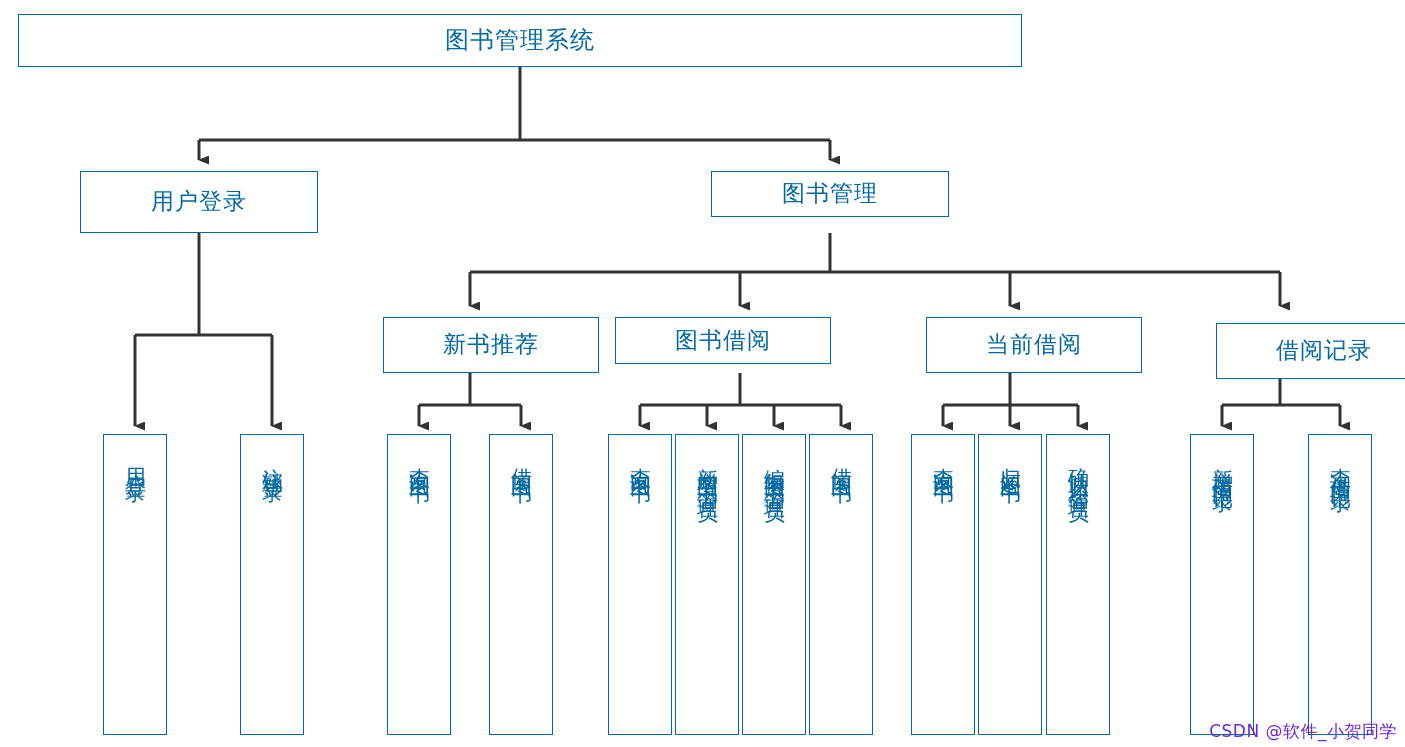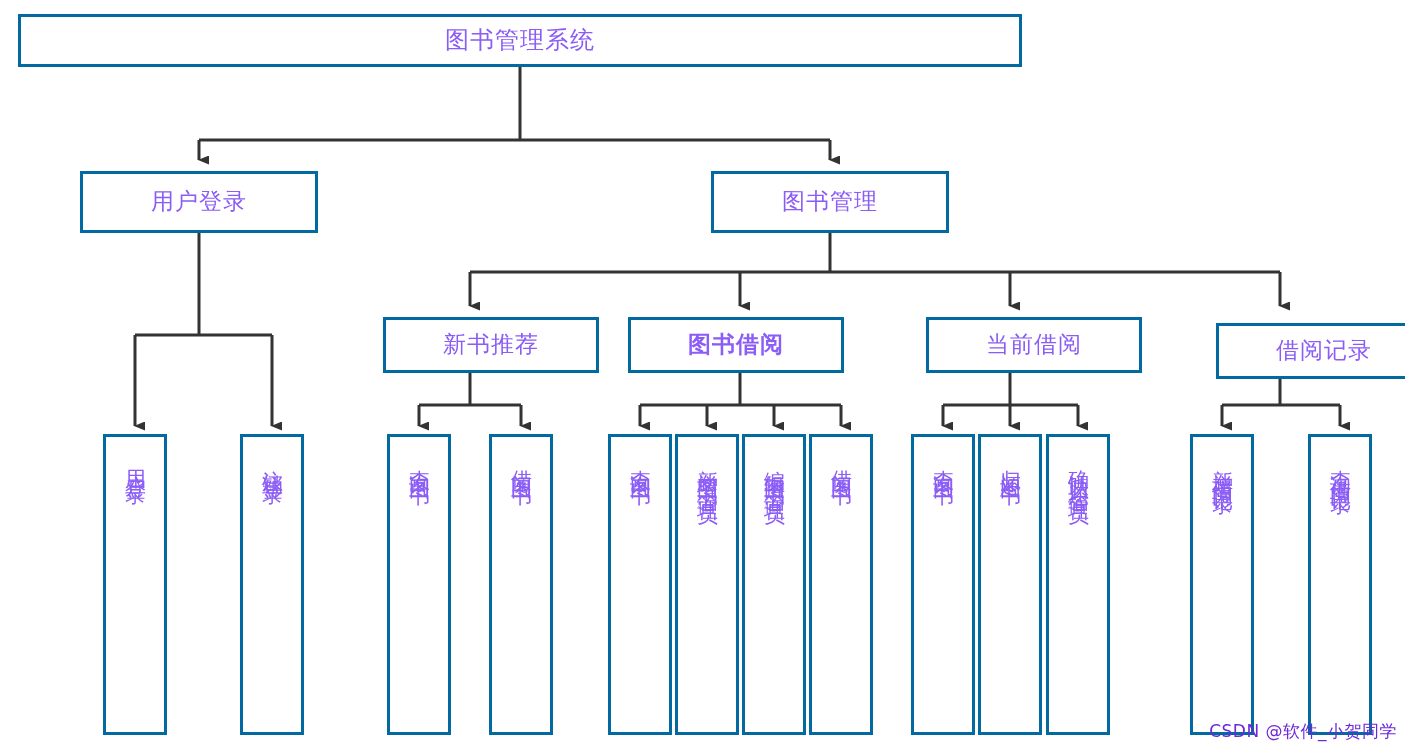--- a/index.html
+++ b/index.html
@@ -13,25 +13,25 @@
   #canvas{position:relative;width:1405px;height:747px;}
 
   
   #wires{position:absolute;left:0;top:0;width:1405px;height:747px;}
 
   
   .node{
     position:absolute;
     box-sizing:border-box;
     background:#ffffff;
-    border:3px solid #0369a1;
+    border:1px solid #0369a1;
     display:flex;
     align-items:center;
     justify-content:center;
-    color:#8b5cf6;
+    color:#0369a1;
   }
   .node.horiz{
     font-size:23px;
     line-height:1.1;
     letter-spacing:1px;
   }
   .node.root{font-size:24px;}
   .node.leaf{
     font-size:21px;
     align-items:flex-start;
@@ -115,28 +115,28 @@
     </g>
   </svg>
 
   <div class="node horiz root" style="left:18px;top:14px;width:1004px;height:53px;">
     <span>图书管理系统</span>
   </div>
 
   <div class="node horiz" style="left:80px;top:171px;width:238px;height:62px;">
     <span>用户登录</span>
   </div>
-  <div class="node horiz" style="left:711px;top:171px;width:238px;height:62px;">
+  <div class="node horiz" style="left:711px;top:171px;width:238px;height:46px;">
     <span>图书管理</span>
   </div>
 
   <div class="node horiz" style="left:362px;top:317px;width:216px;height:56px;margin-left:21px;">
     <span>新书推荐</span>
   </div>
-  <div class="node horiz" style="left:628px;top:317px;width:216px;height:56px;font-weight:bold;">
+  <div class="node horiz" style="left:615px;top:317px;width:216px;height:47px;">
     <span>图书借阅</span>
   </div>
   <div class="node horiz" style="left:902px;top:317px;width:216px;height:56px;margin-left:24px;">
     <span>当前借阅</span>
   </div>
   <div class="node horiz" style="left:1172px;top:323px;width:216px;height:56px;margin-left:44px;">
     <span>借阅记录</span>
   </div>
 
   <div class="node leaf" style="left:103px;top:434px;width:64px;height:301px;">

